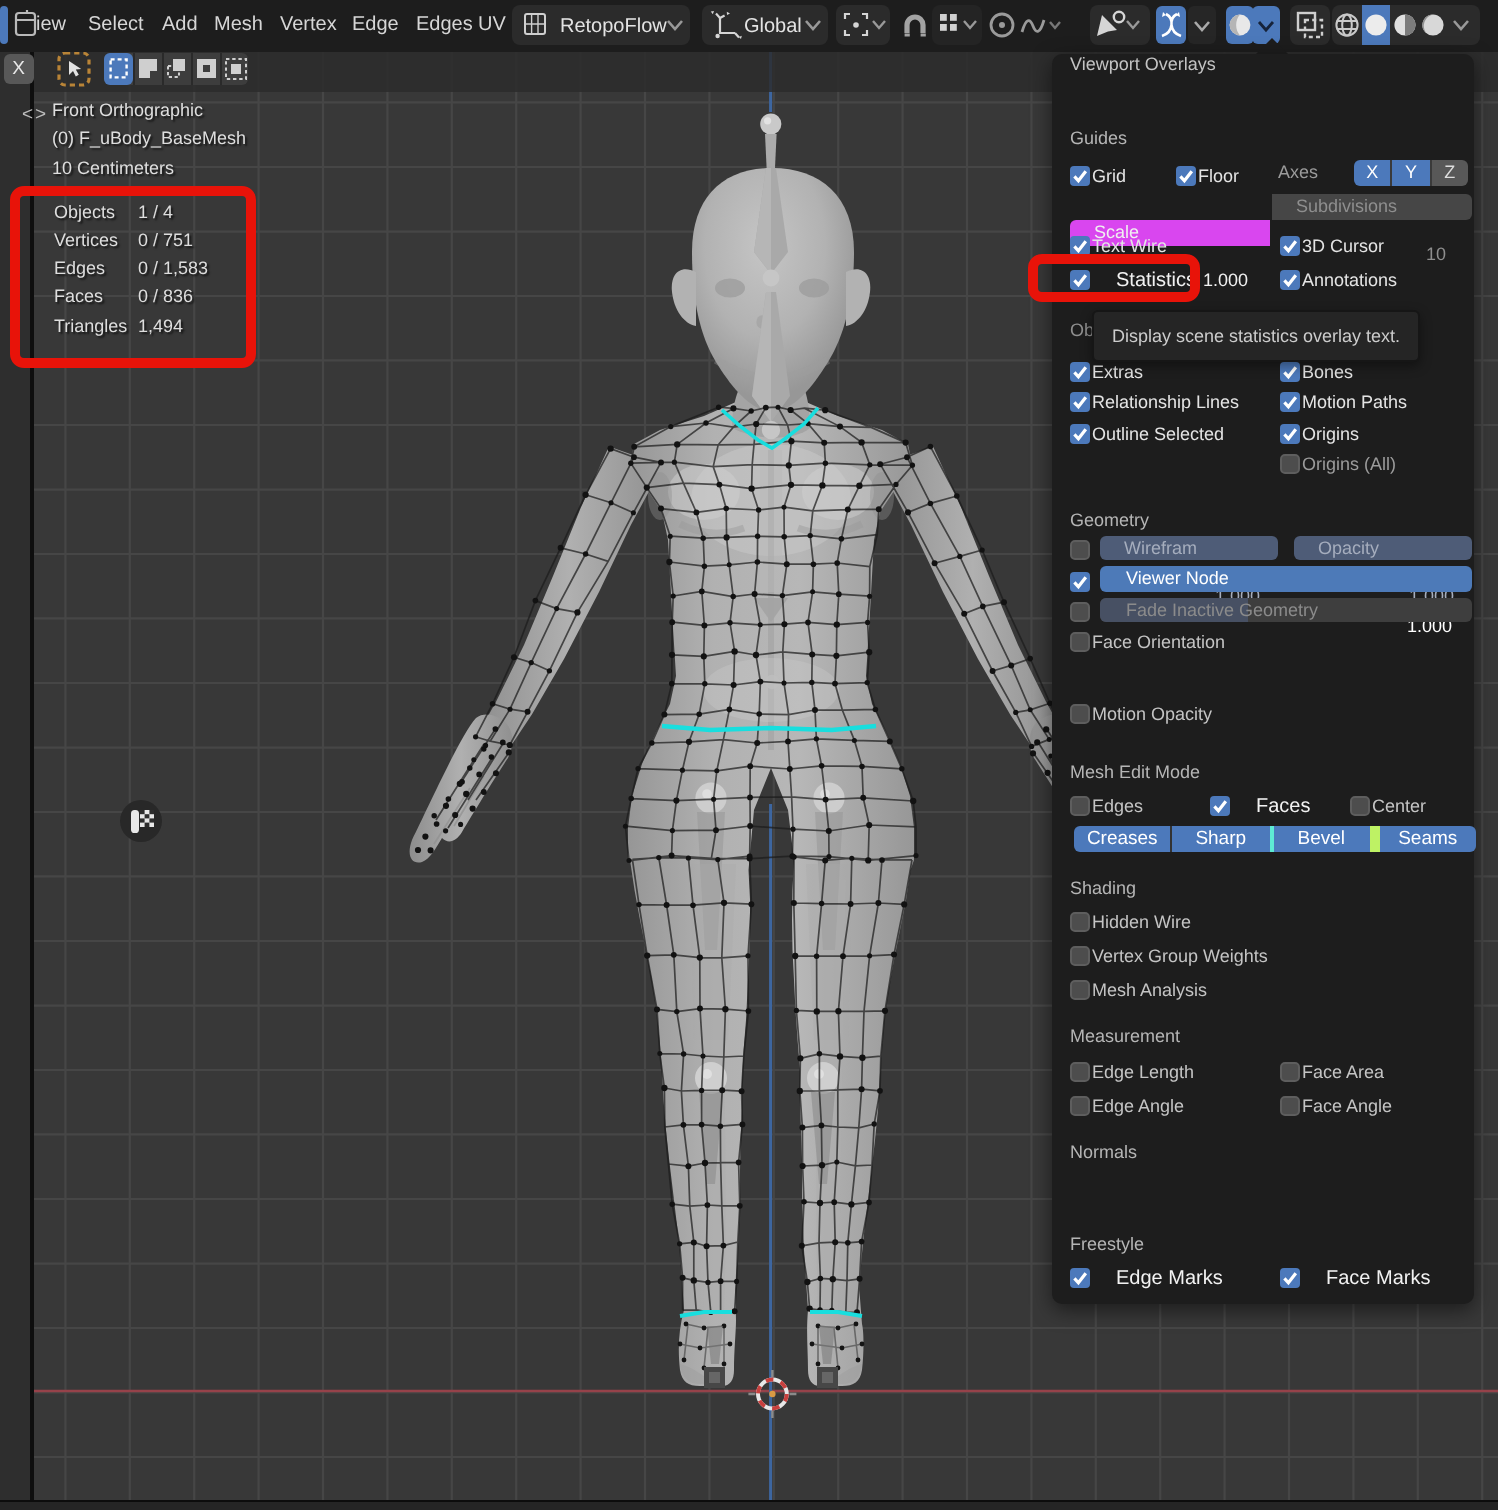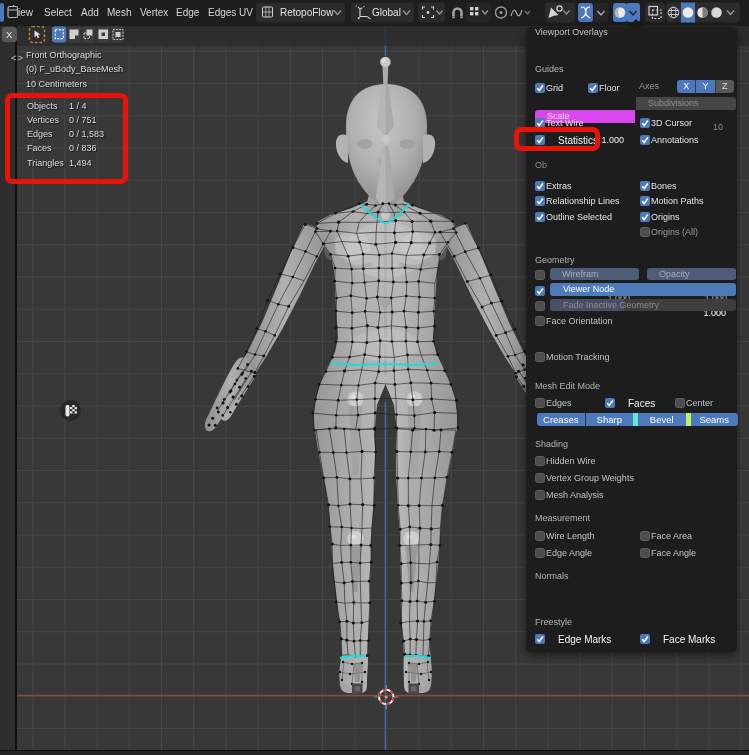--- a/index.html
+++ b/index.html
@@ -724,59 +724,59 @@
 <span class="slbl" style="left:13px;color:#8b8b8b">Fade Inactive Geometry</span>
         <span class="srgt" style="right:10px;color:#9a9a9a">0.400</span>
       </div>
 <span class="cb" style="left:9px;top:289px"><svg width="10" height="10" viewBox="0 0 10 10">
           <rect x="0.5" y="0.5" width="9" height="9" rx="2" fill="#4d4d4d" stroke="#5e5e5e" stroke-width="1"></rect>
         </svg></span>
       <span class="dimlbl2" style="left:20px;top:288.5px">Face Orientation</span>
 <span class="cb" style="left:9px;top:325px"><svg width="10" height="10" viewBox="0 0 10 10">
           <rect x="0.5" y="0.5" width="9" height="9" rx="2" fill="#4d4d4d" stroke="#5e5e5e" stroke-width="1"></rect>
         </svg></span>
-      <span class="dimlbl2" style="left:20px;top:324.5px">Motion Tracking</span>
+      <span class="dimlbl2" style="left:20px;top:324.5px">Motion Opacity</span>
 <div class="sect" style="left:9px;top:354px">Mesh Edit Mode</div>
 <span class="cb" style="left:9px;top:371px"><svg width="10" height="10" viewBox="0 0 10 10">
           <rect x="0.5" y="0.5" width="9" height="9" rx="2" fill="#4d4d4d" stroke="#5e5e5e" stroke-width="1"></rect>
         </svg></span>
       <span class="dimlbl2" style="left:20px;top:370.5px">Edges</span>
 <span class="cb" style="left:79px;top:371px"><svg width="10" height="10" viewBox="0 0 10 10">
           <rect x="0" y="0" width="10" height="10" rx="2" fill="#4c79bb"></rect>
           <path d="M2.2 5.2 L4.2 7.4 L7.9 2.6" stroke="#fff" stroke-width="1.6" fill="none"></path>
         </svg></span>
       <span class="lblb" style="left:90px;top:370.5px">Faces</span>
 <span class="cb" style="left:149px;top:371px"><svg width="10" height="10" viewBox="0 0 10 10">
           <rect x="0.5" y="0.5" width="9" height="9" rx="2" fill="#4d4d4d" stroke="#5e5e5e" stroke-width="1"></rect>
         </svg></span>
       <span class="dimlbl2" style="left:160px;top:370.5px">Center</span>
 <div style="position:absolute;left:11px;top:386px;width:201px;height:13px;border-radius:3px;overflow:hidden;display:flex">
 <div class="seg">Creases</div>
         <div class="seg" style="border-left:1px solid #333">Sharp</div>
-<div class="seg" style="border-left:5px solid #5eead4">Bevel</div>
+<div class="seg" style="border-left:2px solid #5eead4">Bevel</div>
         <div class="seg" style="border-left:5px solid #bef264">Seams</div>
       </div>
 <div class="sect" style="left:9px;top:412px">Shading</div>
 <span class="cb" style="left:9px;top:429px"><svg width="10" height="10" viewBox="0 0 10 10">
           <rect x="0.5" y="0.5" width="9" height="9" rx="2" fill="#4d4d4d" stroke="#5e5e5e" stroke-width="1"></rect>
         </svg></span>
       <span class="dimlbl2" style="left:20px;top:428.5px">Hidden Wire</span>
 <span class="cb" style="left:9px;top:446px"><svg width="10" height="10" viewBox="0 0 10 10">
           <rect x="0.5" y="0.5" width="9" height="9" rx="2" fill="#4d4d4d" stroke="#5e5e5e" stroke-width="1"></rect>
         </svg></span>
       <span class="dimlbl2" style="left:20px;top:445.5px">Vertex Group Weights</span>
 <span class="cb" style="left:9px;top:463px"><svg width="10" height="10" viewBox="0 0 10 10">
           <rect x="0.5" y="0.5" width="9" height="9" rx="2" fill="#4d4d4d" stroke="#5e5e5e" stroke-width="1"></rect>
         </svg></span>
       <span class="dimlbl2" style="left:20px;top:462.5px">Mesh Analysis</span>
 <div class="sect" style="left:9px;top:486px">Measurement</div>
 <span class="cb" style="left:9px;top:504px"><svg width="10" height="10" viewBox="0 0 10 10">
           <rect x="0.5" y="0.5" width="9" height="9" rx="2" fill="#4d4d4d" stroke="#5e5e5e" stroke-width="1"></rect>
         </svg></span>
-      <span class="dimlbl2" style="left:20px;top:503.5px">Wire Length</span>
+      <span class="dimlbl2" style="left:20px;top:503.5px">Edge Length</span>
 <span class="cb" style="left:114px;top:504px"><svg width="10" height="10" viewBox="0 0 10 10">
           <rect x="0.5" y="0.5" width="9" height="9" rx="2" fill="#4d4d4d" stroke="#5e5e5e" stroke-width="1"></rect>
         </svg></span>
       <span class="dimlbl2" style="left:125px;top:503.5px">Face Area</span>
 <span class="cb" style="left:9px;top:521px"><svg width="10" height="10" viewBox="0 0 10 10">
           <rect x="0.5" y="0.5" width="9" height="9" rx="2" fill="#4d4d4d" stroke="#5e5e5e" stroke-width="1"></rect>
         </svg></span>
       <span class="dimlbl2" style="left:20px;top:520.5px">Edge Angle</span>
 <span class="cb" style="left:114px;top:521px"><svg width="10" height="10" viewBox="0 0 10 10">
           <rect x="0.5" y="0.5" width="9" height="9" rx="2" fill="#4d4d4d" stroke="#5e5e5e" stroke-width="1"></rect>
@@ -788,14 +788,15 @@
           <rect x="0" y="0" width="10" height="10" rx="2" fill="#4c79bb"></rect>
           <path d="M2.2 5.2 L4.2 7.4 L7.9 2.6" stroke="#fff" stroke-width="1.6" fill="none"></path>
         </svg></span>
       <span class="lblb" style="left:20px;top:606.5px">Edge Marks</span>
 <span class="cb" style="left:114px;top:607px"><svg width="10" height="10" viewBox="0 0 10 10">
           <rect x="0" y="0" width="10" height="10" rx="2" fill="#4c79bb"></rect>
           <path d="M2.2 5.2 L4.2 7.4 L7.9 2.6" stroke="#fff" stroke-width="1.6" fill="none"></path>
         </svg></span>
       <span class="lblb" style="left:125px;top:606.5px">Face Marks</span>
     </div>
+<div id="tooltip">Display scene statistics overlay text.</div>
 <div class="redbox" style="left:5px;top:93px;width:123px;height:91px"></div>
 <div class="redbox" style="left:514px;top:127px;width:86px;height:24px"></div>
 </div>
 </body></html>

